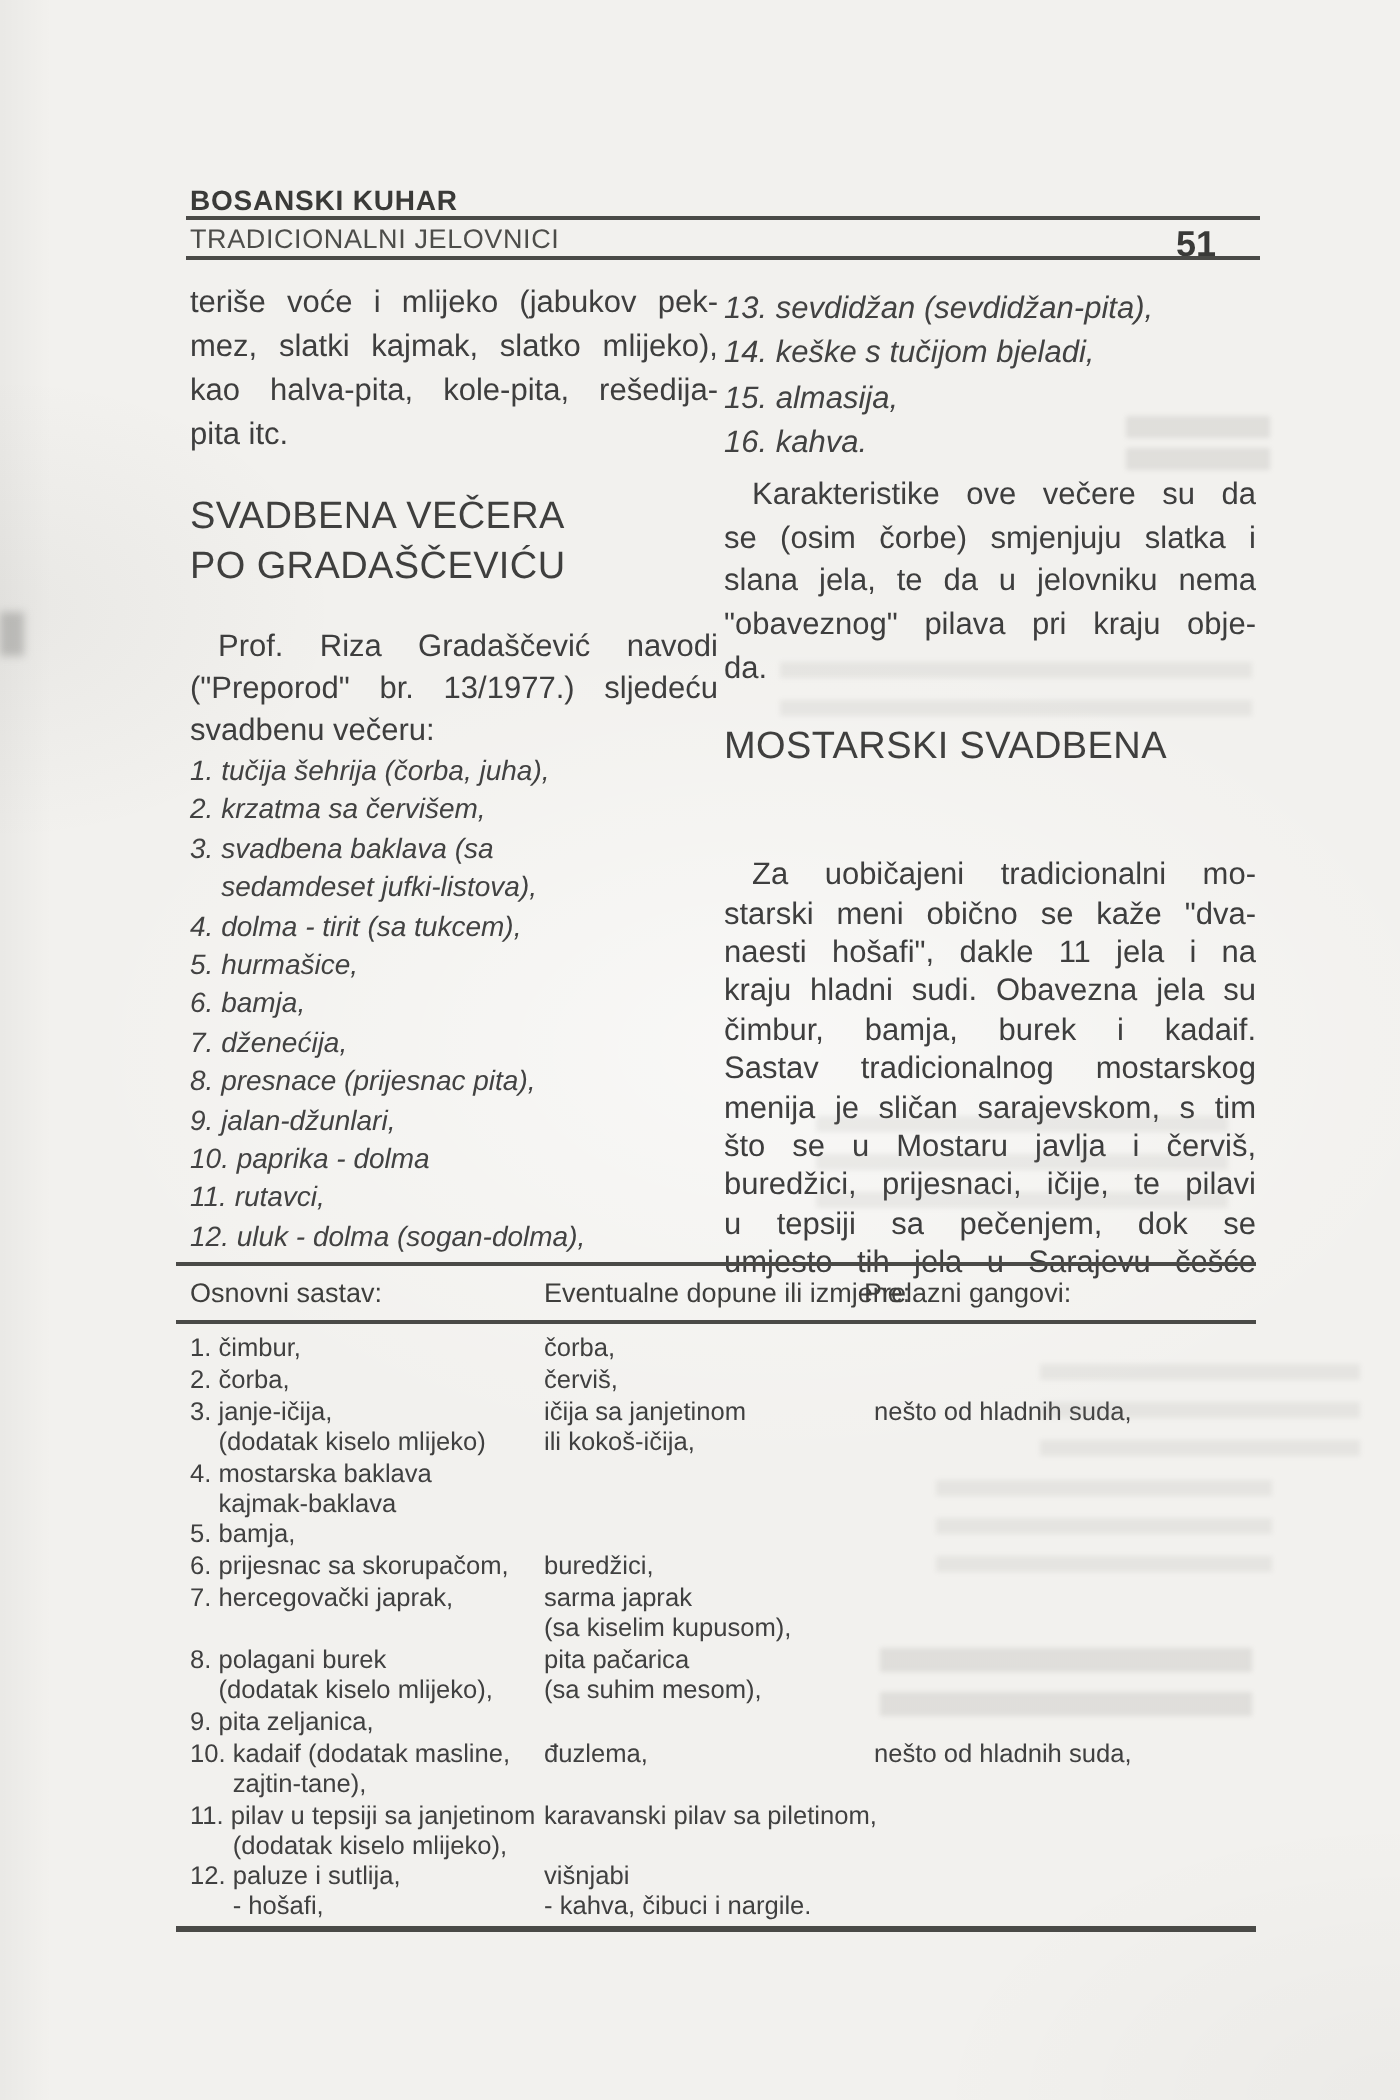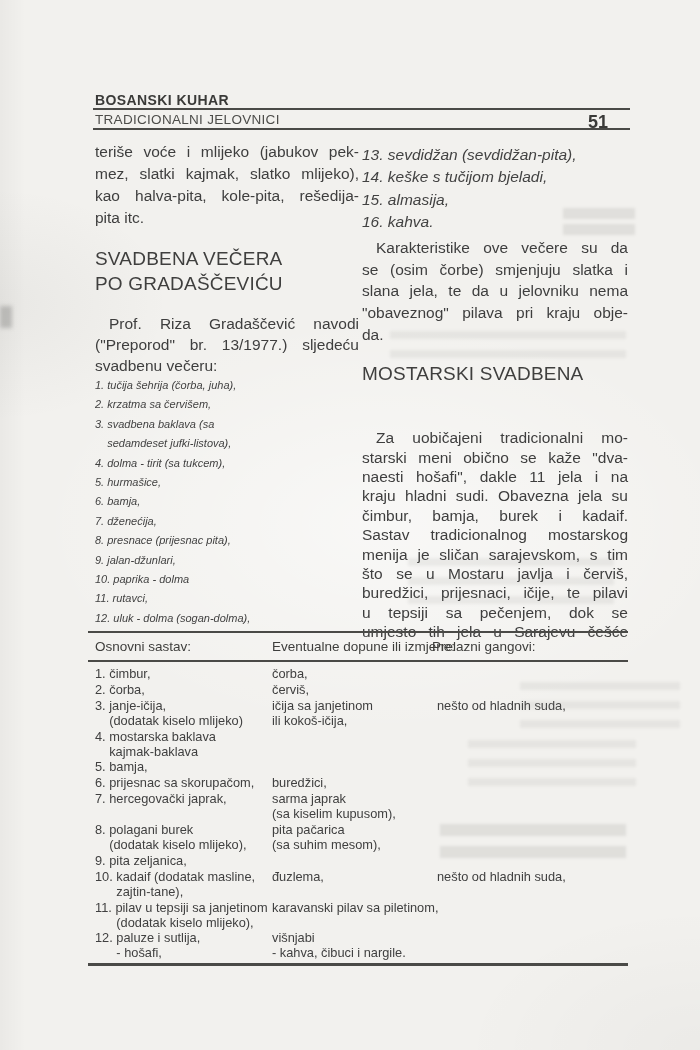--- a/index.html
+++ b/index.html
@@ -31,21 +31,21 @@
 
   .para{font-size:15.5px;line-height:22px;white-space:pre-line;color:#3e3e3e;}
   .just{text-align:justify;text-align-last:justify;}
   .indent{text-indent:14px;}
 
   .heading{font-size:19px;line-height:25px;letter-spacing:.2px;color:#3f3f3e;white-space:pre-line;}
   .h-svadbena{margin-top:17px;}
   .attribution{margin-top:17px;line-height:21px;}
   .menu{font-style:italic;color:#424242;}
   .menu-left{margin-top:0px;}
-  .menu-left .menu-item{font-size:11px;line-height:19.4px;white-space:pre-wrap;}
+  .menu-left .menu-item{font-size:14px;line-height:19.4px;white-space:pre-wrap;}
   .menu-right .menu-item{font-size:15.5px;line-height:22.3px;white-space:pre-wrap;}
   .chars{margin-top:4px;line-height:21.6px;}
   .h-mostarski{margin-top:19px;line-height:20px;}
   .body2{margin-top:44px;line-height:19.4px;}
 
   
   .t-rule-top{left:88px;top:631px;width:540px;height:2px;}
   .t-rule-mid{left:88px;top:660px;width:540px;height:2px;}
   .t-rule-bot{left:88px;top:963px;width:540px;height:3px;}
   .thead{position:absolute;top:639px;font-size:13.5px;color:#3e3e3c;}

